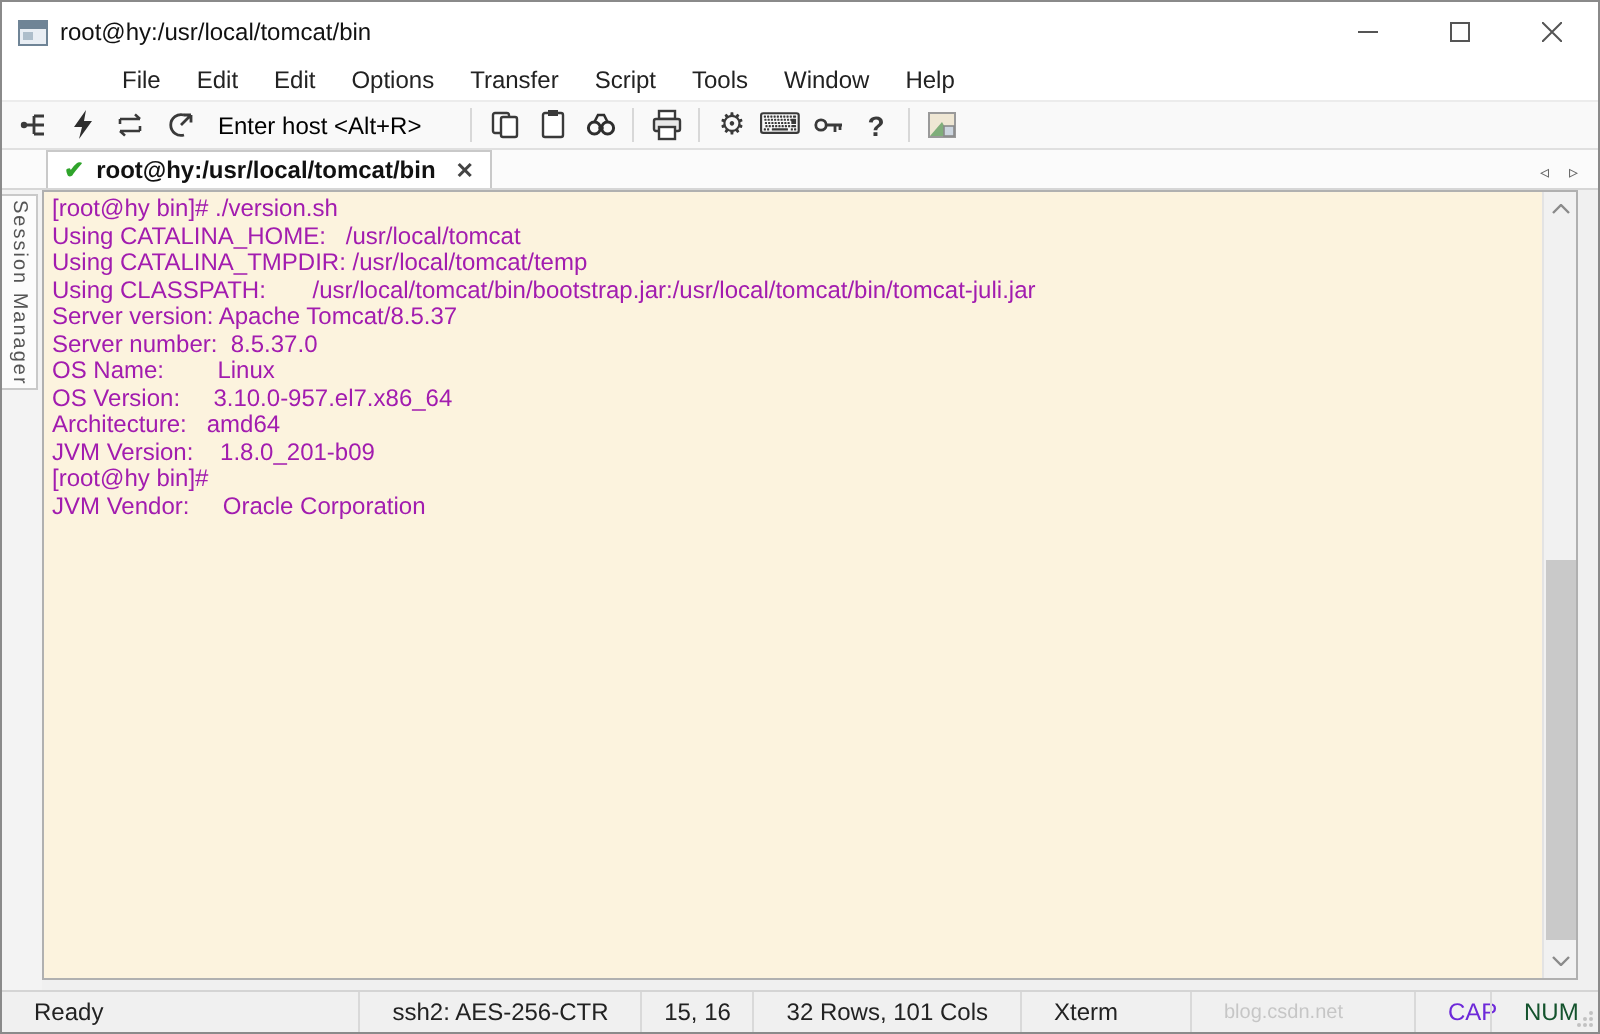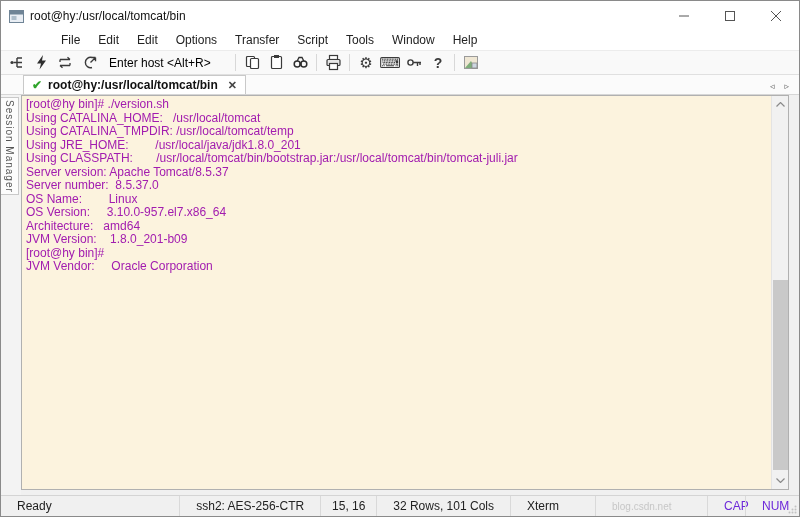--- a/index.html
+++ b/index.html
@@ -59,21 +59,21 @@
   
   .statusbar {
     height:21px; background:#f0f0f0; border-top:1px solid #d4d4d4;
     display:flex; align-items:center; font-size:12px; color:#222; flex:0 0 auto;
   }
   .sb-pane { height:100%; display:flex; align-items:center; padding:0 16px; border-left:1px solid #d9d9d9; white-space:nowrap; }
   .sb-ready { flex:1 1 auto; border-left:none; }
   .sb-cursor { width:56px; justify-content:center; }
   .sb-watermark { width:112px; color:rgba(120,120,120,0.35); font-size:10px; overflow:hidden;margin-left:20px; }
   .sb-cap { color:#6d28d9; width:38px; }
-  .sb-num { color:#6d28d9; width:40px; }
+  .sb-num { color:#14532d; width:40px; }
   .sb-grip { width:14px; height:100%; border-left:none; display:flex; align-items:flex-end; justify-content:flex-end; padding:0 2px 2px 0; }
 </style>
 </head>
 <body>
 
 <div class="window">
 
   <div class="titlebar">
     <span class="app-icon">
       <svg width="15" height="13" viewBox="0 0 15 13">
@@ -203,21 +203,20 @@
     <div class="side-strip">
       <div class="side-tab">
         <span>Session Manager</span>
       </div>
     </div>
     <div class="term-frame">
       <div class="terminal">
         <div class="term-line">[root@hy bin]# ./version.sh</div>
         <div class="term-line">Using CATALINA_HOME:   /usr/local/tomcat</div>
         <div class="term-line">Using CATALINA_TMPDIR: /usr/local/tomcat/temp</div>
-        <div class="term-line">Using JRE_HOME:        /usr/local/java/jdk1.8.0_201</div>
         <div class="term-line">Using CLASSPATH:       /usr/local/tomcat/bin/bootstrap.jar:/usr/local/tomcat/bin/tomcat-juli.jar</div>
         <div class="term-line">Server version: Apache Tomcat/8.5.37</div>
         <div class="term-line">Server number:  8.5.37.0</div>
         <div class="term-line">OS Name:        Linux</div>
         <div class="term-line">OS Version:     3.10.0-957.el7.x86_64</div>
         <div class="term-line">Architecture:   amd64</div>
         <div class="term-line">JVM Version:    1.8.0_201-b09</div>
         <div class="term-line">[root@hy bin]# </div>
         <div class="term-line">JVM Vendor:     Oracle Corporation</div>
       </div>

